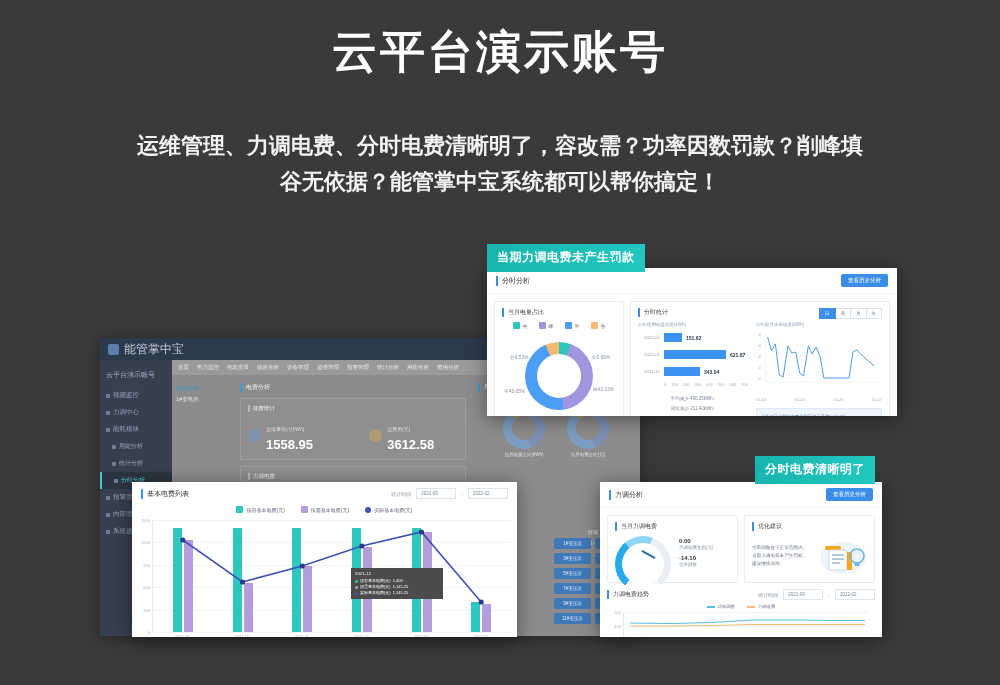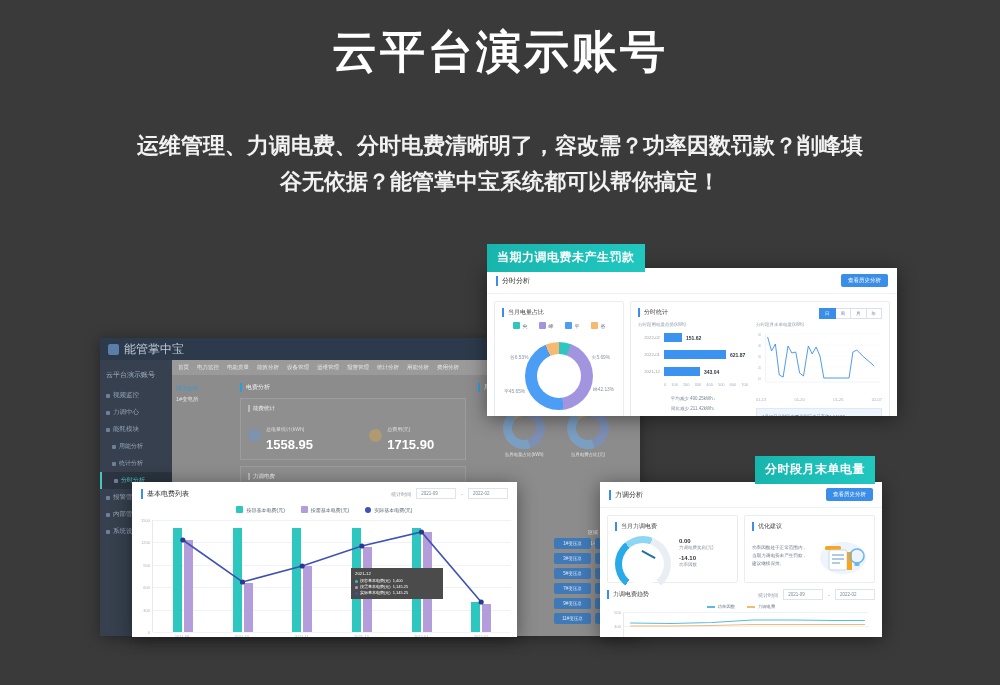--- a/index.html
+++ b/index.html
@@ -266,21 +266,21 @@
                   <span class="bg-kpi-ic"></span>
                   <span>
                     <span class="bg-kpi-lb">总电量统计(kWh)</span>
                     <span class="bg-kpi-vl">1558.95</span>
                   </span>
                 </div>
                 <div class="bg-kpi">
                   <span class="bg-kpi-ic o"></span>
                   <span>
                     <span class="bg-kpi-lb">总费用(元)</span>
-                    <span class="bg-kpi-vl">1715.90</span>
+                    <span class="bg-kpi-vl">3612.58</span>
                   </span>
                 </div>
               </div>
             </div>
             <div class="bg-card">
               <div class="bg-card-h">力调电费</div>
               <div class="bg-kpis">
                 <div class="bg-kpi">
                   <span class="bg-kpi-ic g"></span>
                   <span class="bg-kpi-lb">加权平均功率因数</span>
@@ -585,21 +585,21 @@
       <div>2021-09</div>
       <div>2021-10</div>
       <div>2021-11</div>
       <div>2021-12</div>
       <div>2022-01</div>
       <div>2022-02</div>
     </div>
 
   </div>
 
-  <div class="tag" style="left:755px;top:456px;">分时段月末单电量</div>
+  <div class="tag" style="left:755px;top:456px;">分时电费清晰明了</div>
 
   <div class="panel" style="left:600px;top:482px;width:282px;height:155px;">
     <div class="p-head">
       <div class="p-head-t">力调分析</div>
       <div class="p-btn">查看历史分析</div>
     </div>
     <div class="p-body">
       <div class="pf-cards">
         <div class="pf-card">
           <div class="card-h">当月力调电费</div>

